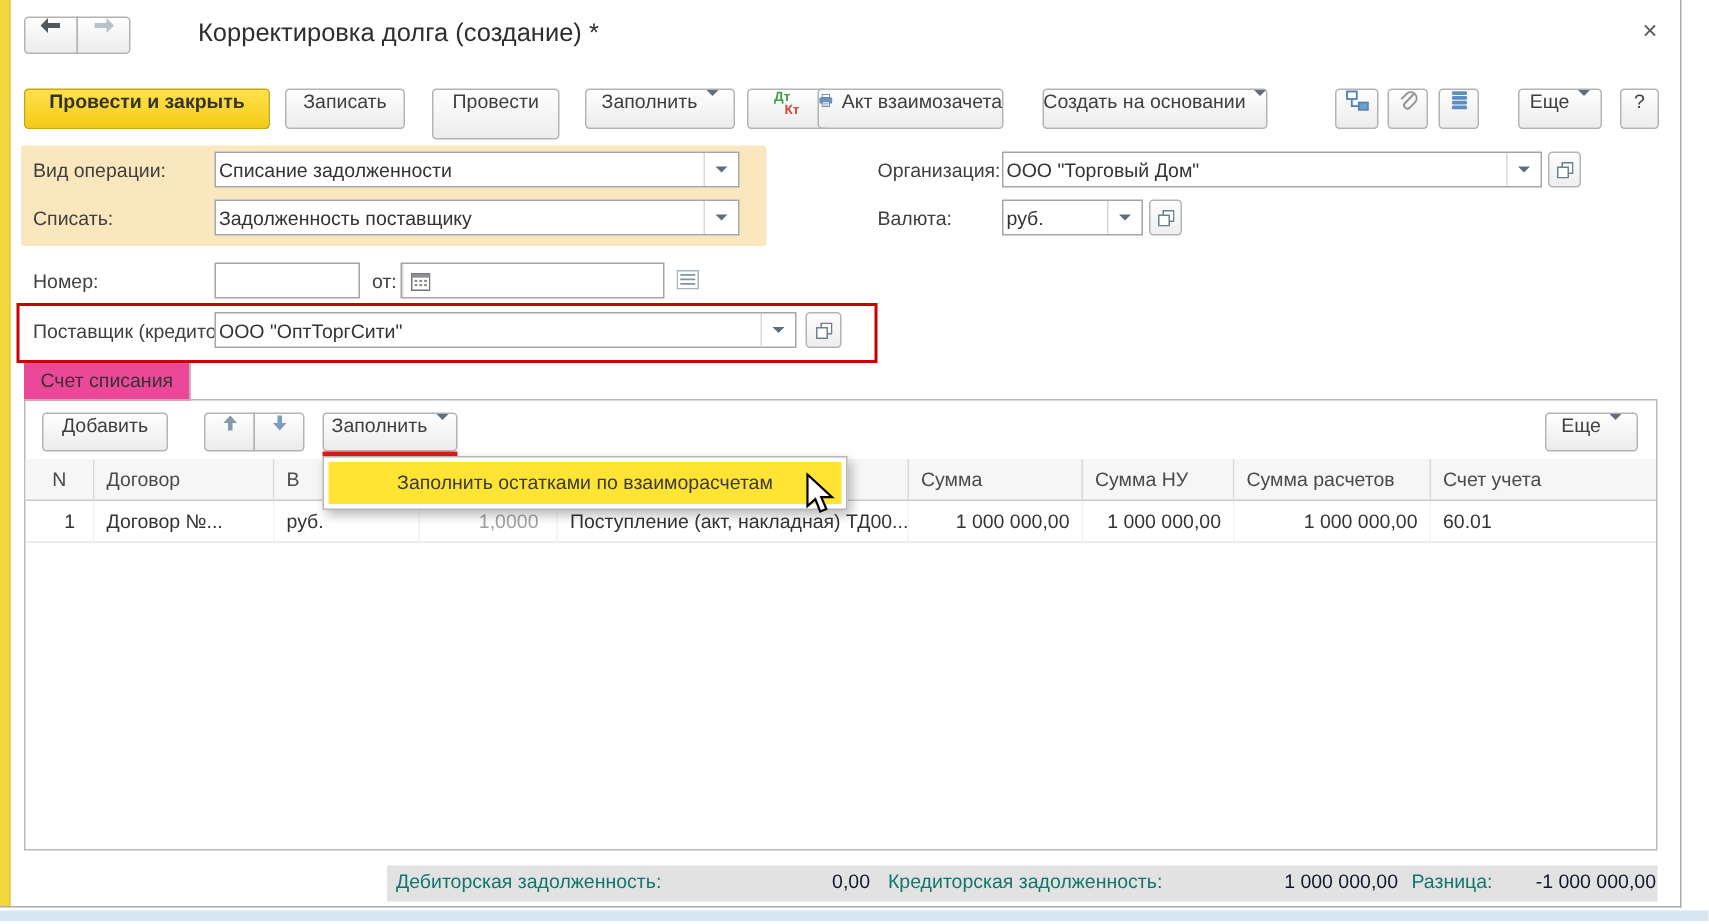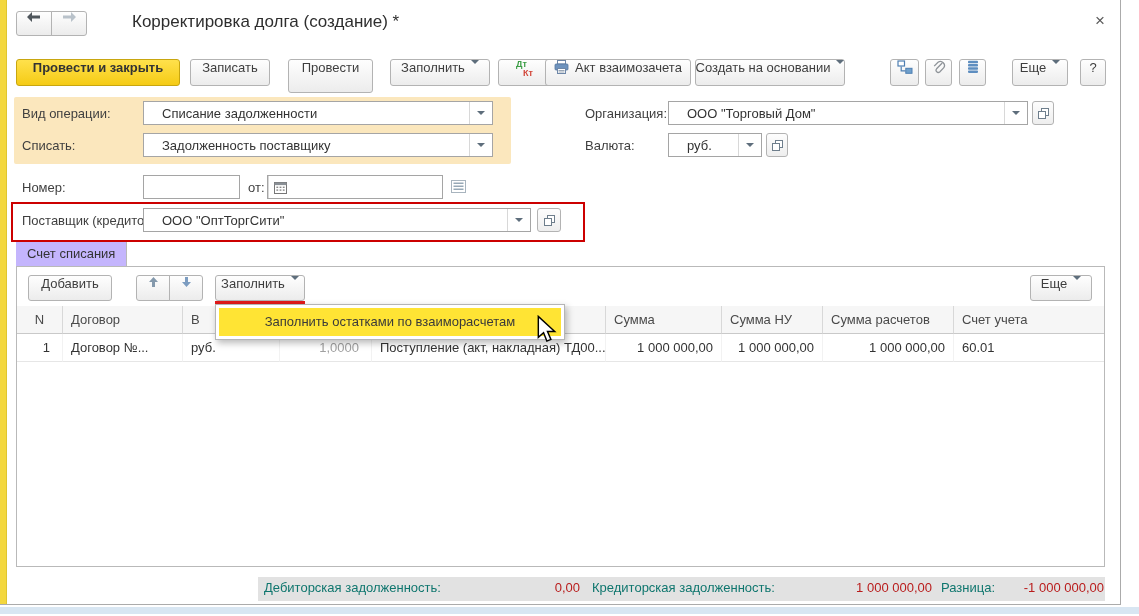--- a/index.html
+++ b/index.html
@@ -16,50 +16,50 @@
     color:#3E3E3E;font-size:13px;box-sizing:border-box;white-space:nowrap;cursor:pointer}
   .btn.accent{background:linear-gradient(var(--accent-top),var(--accent-bottom));
     border-color:var(--accent-border);font-weight:bold;color:#333}
   .caret{width:0;height:0;border-left:4px solid transparent;border-right:4px solid transparent;
     border-top:4px solid #5E6E7C;display:inline-block}
   .navgrp .btn{border-radius:0}
   
   .lbl{position:absolute;color:#3F3F3F;white-space:nowrap}
   .field{position:absolute;background:#fff;border:1px solid #A5A5A5;box-sizing:border-box;
     display:flex;align-items:stretch;font-size:13px;color:#333}
-  .field .val{flex:1;padding:0 18px;white-space:nowrap;overflow:hidden;display:flex;align-items:center}
+  .field .val{flex:1;padding:0 2px;white-space:nowrap;overflow:hidden;display:flex;align-items:center}
   .seg{width:22px;display:flex;align-items:center;justify-content:center;border-left:1px solid #D8D8D8;cursor:pointer}
   .openbtn{position:absolute;display:flex;align-items:center;justify-content:center;
     background:linear-gradient(#FDFDFD,#EEEEEE);border:1px solid #B3B3B3;border-radius:3px;box-sizing:border-box;cursor:pointer}
   input.txt{position:absolute;border:1px solid #A5A5A5;box-sizing:border-box;padding:0 6px;font:13px "Liberation Sans",sans-serif;color:#333}
   .hlpanel{position:absolute;left:14px;top:97px;width:497px;height:67px;background:var(--form-highlight);border-radius:2px}
   .redbox{position:absolute;left:11px;top:202px;width:570px;height:36px;border:2px solid var(--alert-border);z-index:5}
   
   .tabs{position:absolute;left:16px;top:240px;display:flex;z-index:3}
   .tab{box-sizing:border-box;border:1px solid #B9B9B9;padding:0 11px;height:27px;display:flex;align-items:center;white-space:nowrap}
   .tab.active{background:#fff;border-bottom:1px solid #fff}
-  .tab.inactive{background:#c4b5fd;border-left:none}
+  .tab.inactive{background:#ec4899;border-left:none}
   .panel{position:absolute;left:16px;top:266px;width:1089px;height:301px;border:1px solid #B9B9B9;background:#fff;box-sizing:border-box}
   .redline{position:absolute;left:215px;top:301px;width:90px;height:3px;background:var(--fill-underline);z-index:6}
   
   .th{position:absolute;top:306px;height:28px;line-height:27px;background:#F6F6F6;box-sizing:border-box;
     border-bottom:1px solid #C9C9C9;border-right:1px solid #D8D8D8;padding:0 8px;color:#4A4A4A;white-space:nowrap;overflow:hidden}
   .td{position:absolute;top:334px;height:28px;line-height:27px;box-sizing:border-box;
     border-bottom:1px solid #E6E6E6;border-right:1px solid #F2F2F2;padding:0 8px;color:#333;white-space:nowrap;overflow:hidden}
   .muted{color:#A0A0A0}
   
   .menu{position:absolute;left:215px;top:304px;width:350px;height:36px;background:#fff;border:1px solid #B5B5B5;
     box-shadow:2px 3px 7px rgba(0,0,0,.28);box-sizing:border-box;z-index:20}
   .menuitem{position:absolute;left:3px;top:3px;width:342px;height:28px;line-height:28px;text-align:center;
     background:var(--menu-highlight);color:#3A3A3A;cursor:pointer}
   .cursor{position:absolute;left:537px;top:315px;z-index:21}
   
   .footerbg{position:absolute;left:258px;top:577px;width:847px;height:24px;background:var(--footer-bg)}
   .fitem{position:absolute;top:580px;white-space:nowrap;color:#0f766e}
-  .fval{position:absolute;top:580px;text-align:right;color:#b91c1c;white-space:nowrap}
+  .fval{position:absolute;top:580px;text-align:right;color:#0f172a;white-space:nowrap}
   .dtkt{display:flex;flex-direction:column;font-size:9px;line-height:9px;font-weight:bold}
   .dtkt .kt{margin-left:7px}
   .title{position:absolute;left:132px;top:12px;font-size:17px;color:#2E2E2E;white-space:nowrap}
   .close{position:absolute;left:1095px;top:11px;font-size:17px;color:#5A5A5A;cursor:pointer}
 </style>
 </head>
 <body>
 
 <div class="stripe"></div>
 <div class="win-right"></div>
@@ -93,21 +93,21 @@
 <div class="btn" style="left:390px;top:59px;width:100px;height:27px">
   <span>Заполнить</span>
   <span class="caret"></span>
 </div>
 <div class="btn" style="left:498px;top:59px;width:53px;height:27px">
   <span class="dtkt">
     <span style="color:var(--dt-green)">Дт</span>
     <span class="kt" style="color:var(--kt-red)">Кт</span>
   </span>
 </div>
-<div class="btn" style="left:545px;top:59px;width:146px;height:27px">
+<div class="btn" style="left:545px;top:59px;width:124px;height:27px">
   <svg width="15" height="14" viewBox="0 0 15 14">
     <rect x="3.5" y="0.5" width="8" height="3.5" fill="#fff" stroke="#6E87A8"></rect>
     <rect x="1" y="4" width="13" height="6" rx="1" fill="#6E93BE" stroke="#55779E" stroke-width="0.8"></rect>
     <rect x="3.5" y="8.5" width="8" height="5" fill="#fff" stroke="#6E87A8"></rect>
     <line x1="4.5" y1="10.5" x2="10.5" y2="10.5" stroke="#9AA7B5"></line>
     <line x1="4.5" y1="12" x2="10.5" y2="12" stroke="#9AA7B5"></line>
   </svg>
   <span>Акт взаимозачета</span>
 </div>
 <div class="btn" style="left:695px;top:59px;width:150px;height:27px">

